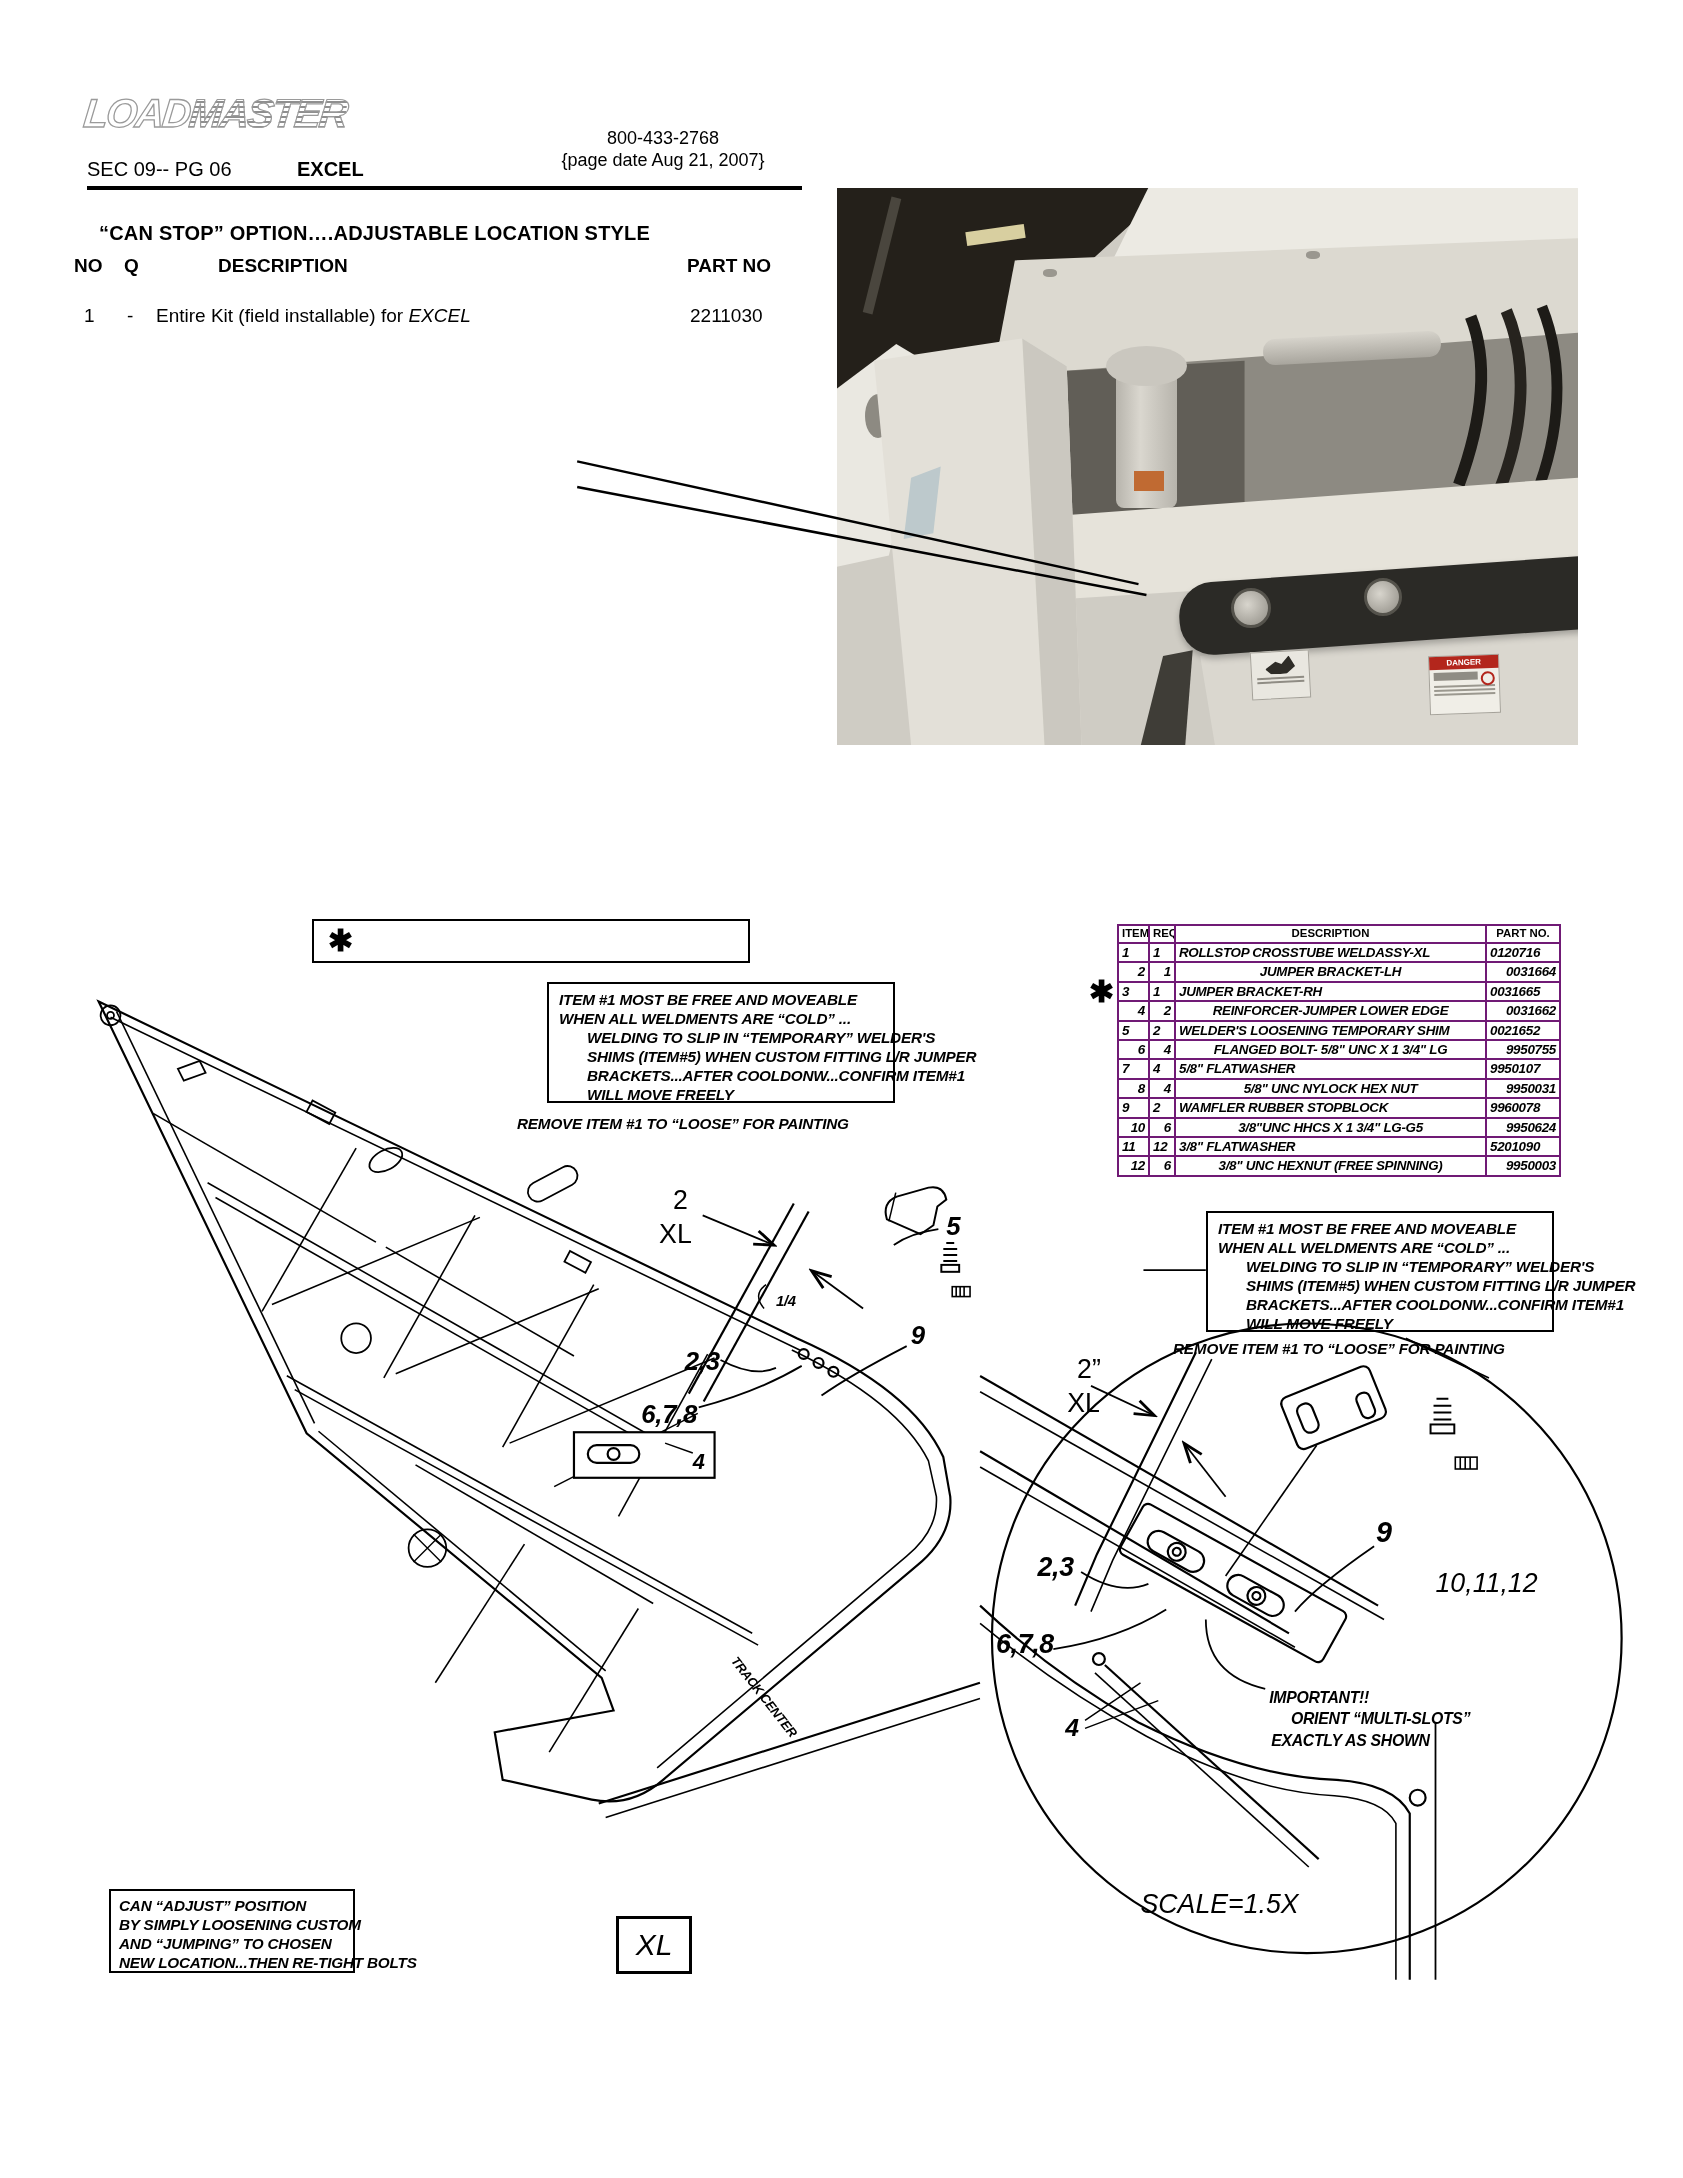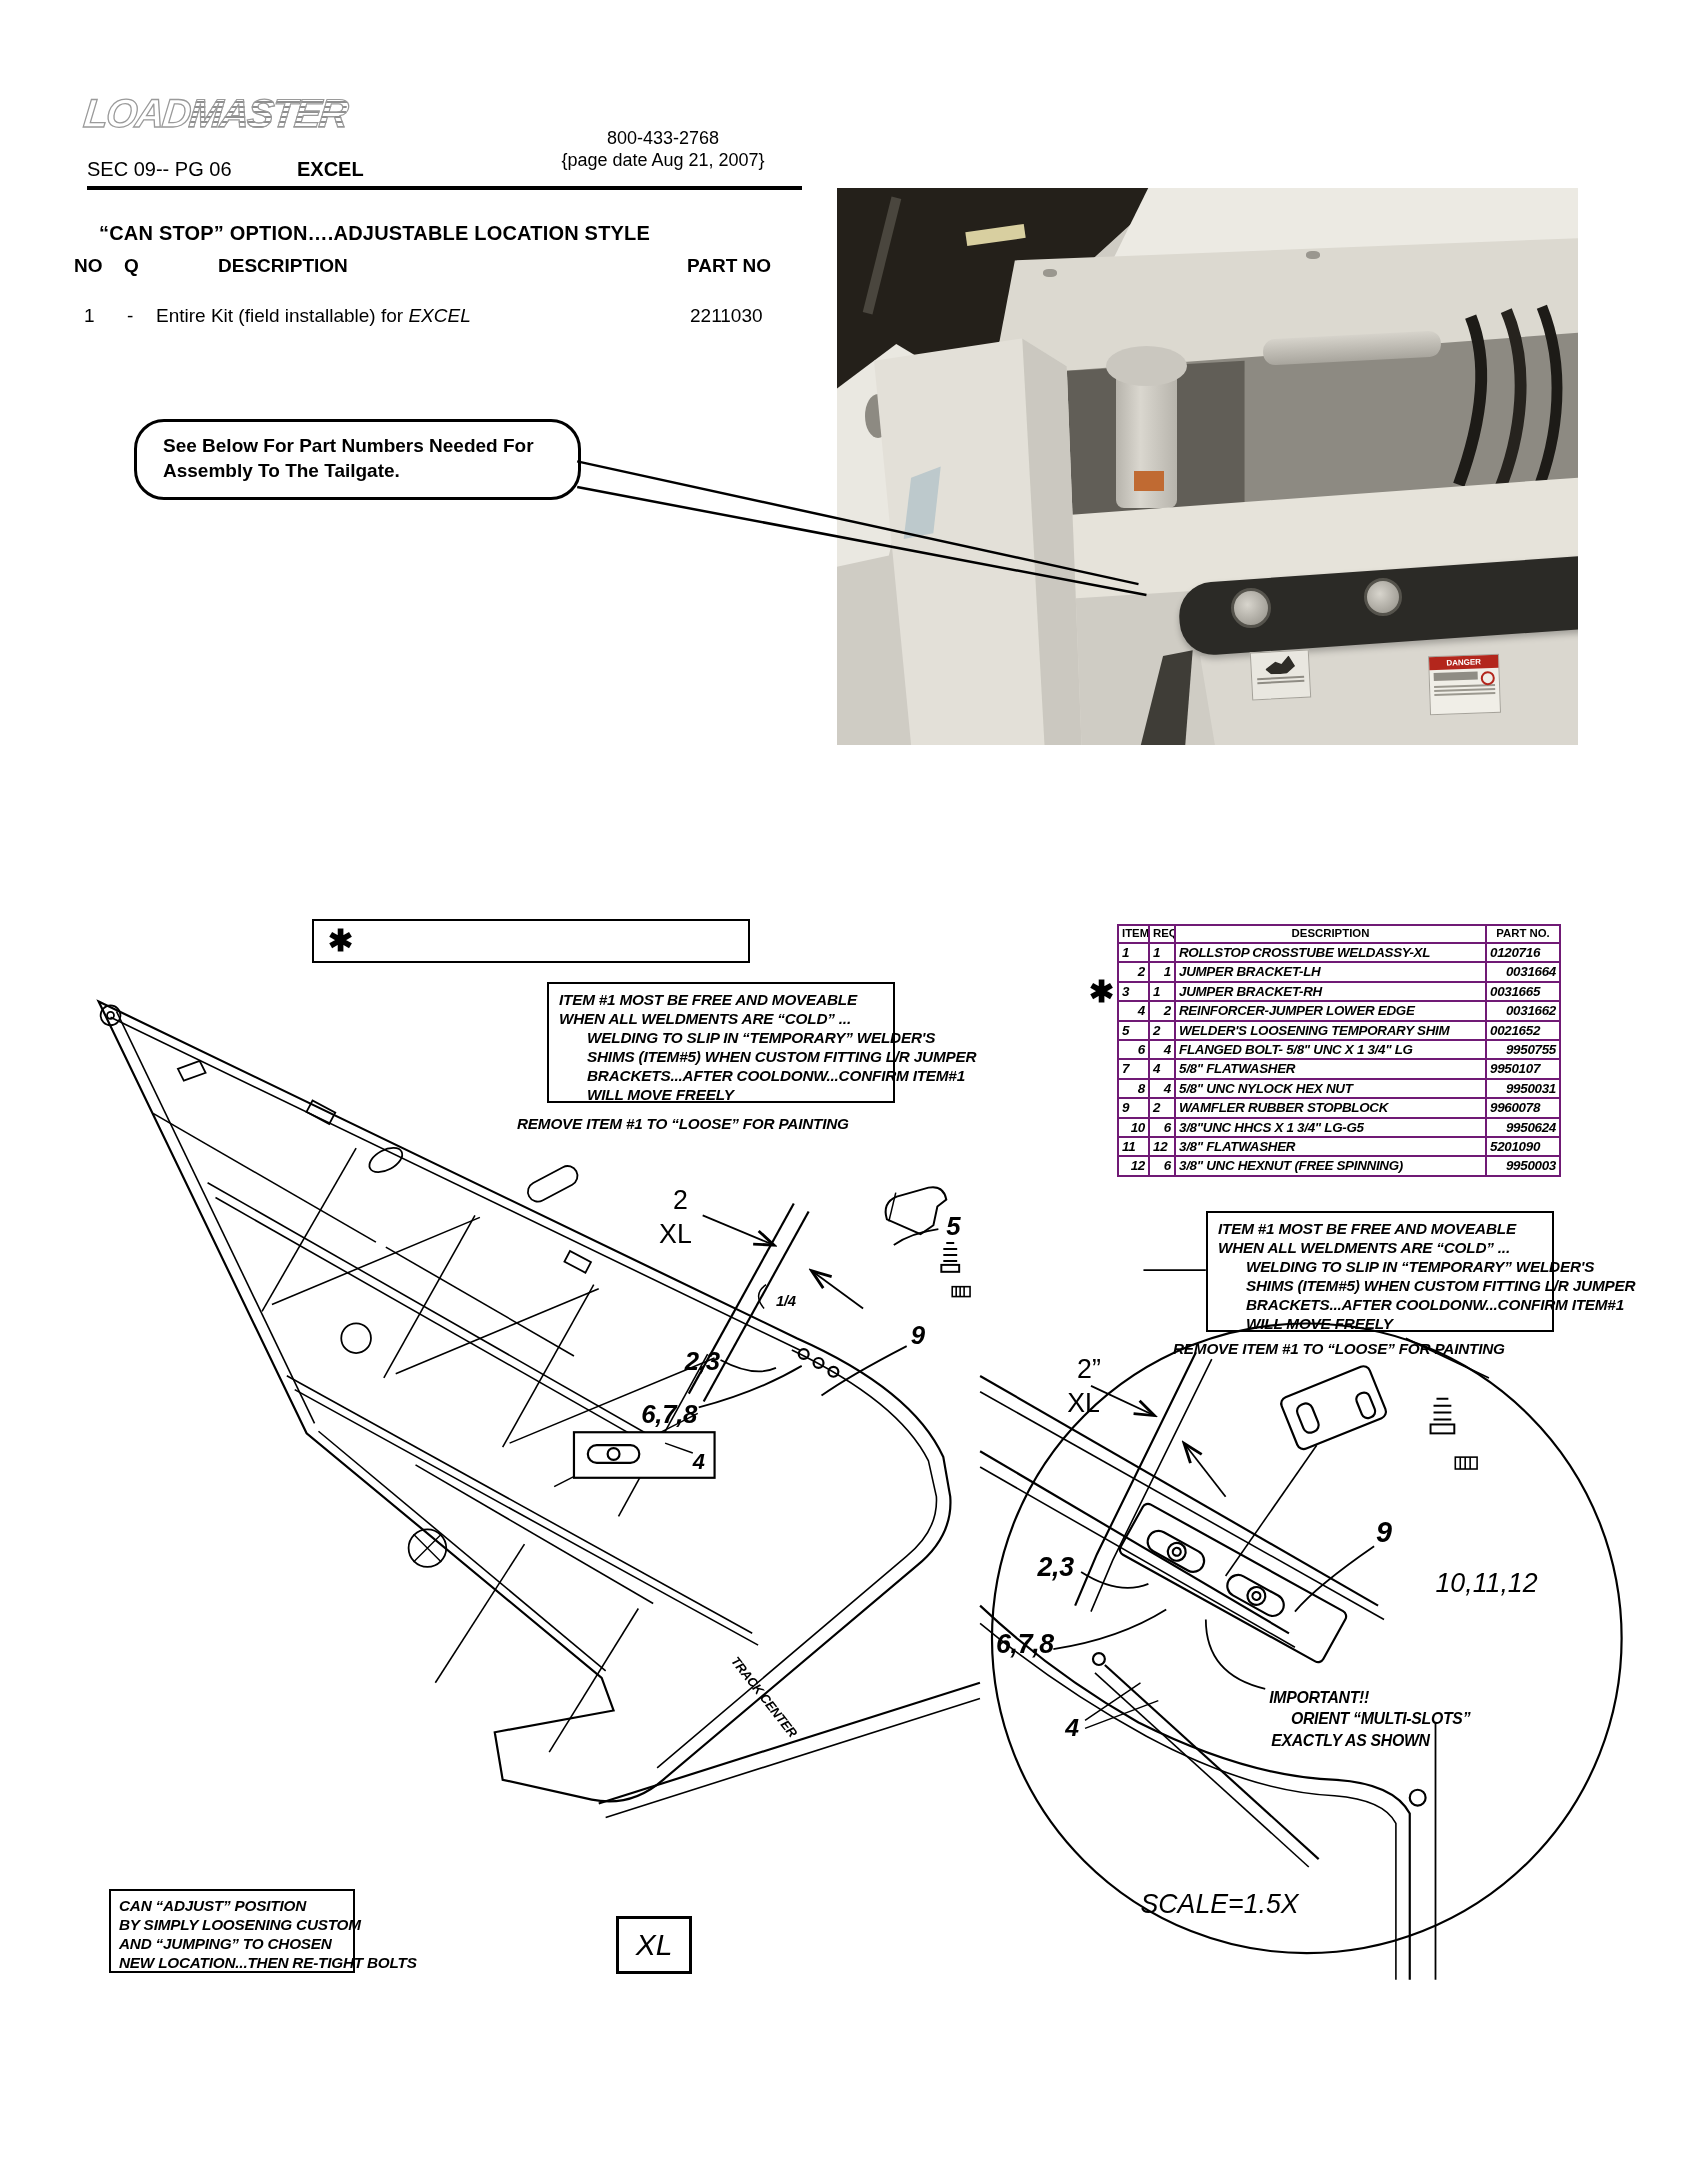--- a/index.html
+++ b/index.html
@@ -18,21 +18,21 @@
             -webkit-background-clip:text;background-clip:text}
   
   table.parts{border-collapse:collapse;table-layout:fixed;width:442px;background:#fff}
   table.parts td,table.parts th{border:2px solid #701a75;padding:0 3px;height:17.4px;line-height:1;
         font-size:13.4px;overflow:hidden;white-space:nowrap}
   table.parts th{font-size:11.4px;font-weight:bold;text-align:center;font-style:normal;height:16px}
   table.parts td{font-weight:bold;font-style:italic;letter-spacing:-0.3px}
   table.parts tr.odd td.c1,table.parts tr.odd td.c2{text-align:left}
   table.parts tr.even td.c1,table.parts tr.even td.c2{text-align:right}
   table.parts tr.odd td.c3{text-align:left}
-  table.parts tr.even td.c3{text-align:left}
+  table.parts tr.even td.c3{text-align:center}
   table.parts tr.odd td.c4{text-align:left}
   table.parts tr.even td.c4{text-align:right}
   svg{overflow:visible}
   svg text{font-family:"Liberation Sans",sans-serif}
   .cadsvg{font-weight:bold;font-style:italic;letter-spacing:-0.3px}
 </style>
 </head>
 <body>
 
 <div id="page">
@@ -52,26 +52,20 @@
     <div class="abs" style="left:74px;top:255px;font-size:19px;font-weight:bold">NO</div>
     <div class="abs" style="left:124px;top:255px;font-size:19px;font-weight:bold">Q</div>
     <div class="abs" style="left:218px;top:255px;font-size:19px;font-weight:bold">DESCRIPTION</div>
     <div class="abs" style="left:687px;top:255px;font-size:19px;font-weight:bold">PART NO</div>
     <div class="abs" style="left:84px;top:305px;font-size:19px">1</div>
     <div class="abs" style="left:127px;top:305px;font-size:19px">-</div>
     <div class="abs" style="left:156px;top:305px;font-size:19px"><span>Entire Kit (field installable) for</span> <i>EXCEL</i></div>
     <div class="abs" style="left:690px;top:305px;font-size:19px">2211030</div>
   </div>
 
-  <div class="abs" style="left:134px;top:419px;width:441px;height:75px;border:3.5px solid #000;border-radius:30px;background:#fff">
-    <div style="padding:11px 0 0 26px;font-size:19px;font-weight:bold;line-height:25px">
-      <div>See Below For Part Numbers Needed For</div>
-      <div>Assembly To The Tailgate.</div>
-    </div>
-  </div>
 
   <div class="abs" style="left:837px;top:188px;width:741px;height:557px;background:#cfccc4;overflow:hidden">
 
     <div class="abs" style="left:0;top:0;width:100%;height:100%;background:#24201a;clip-path:polygon(0 0,45% 0,31% 17%,13% 38%,8% 58%,0 62%)"></div>
     <div class="abs" style="left:129px;top:40px;width:59px;height:14px;background:#d8cfa0;transform:rotate(-8deg)"></div>
     <div class="abs" style="left:40px;top:8px;width:10px;height:119px;background:#4a463e;transform:rotate(14deg)"></div>
 
     <div class="abs" style="left:0;top:0;width:100%;height:100%;background:#eceae3;clip-path:polygon(42% 0,100% 0,100% 13%,32% 27%)"></div>
 
     <div class="abs" style="left:0;top:0;width:100%;height:100%;background:#dcd9d0;clip-path:polygon(24% 13%,100% 9%,100% 28%,21% 34%)"></div>

